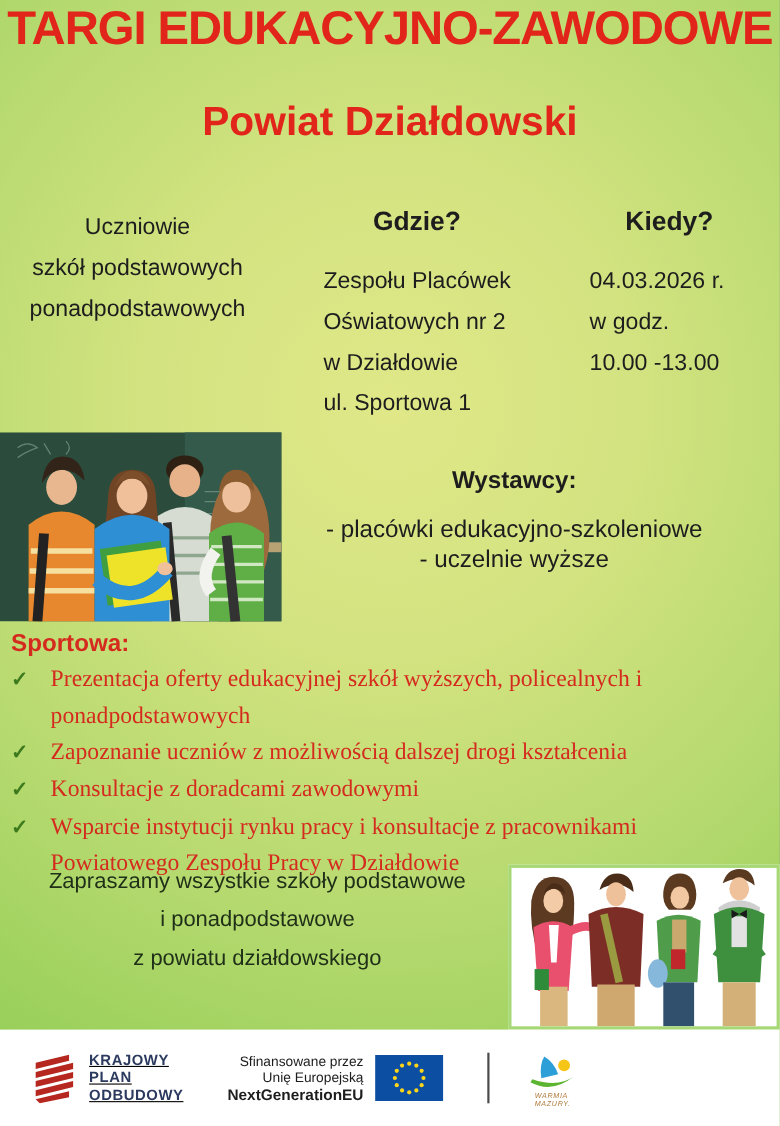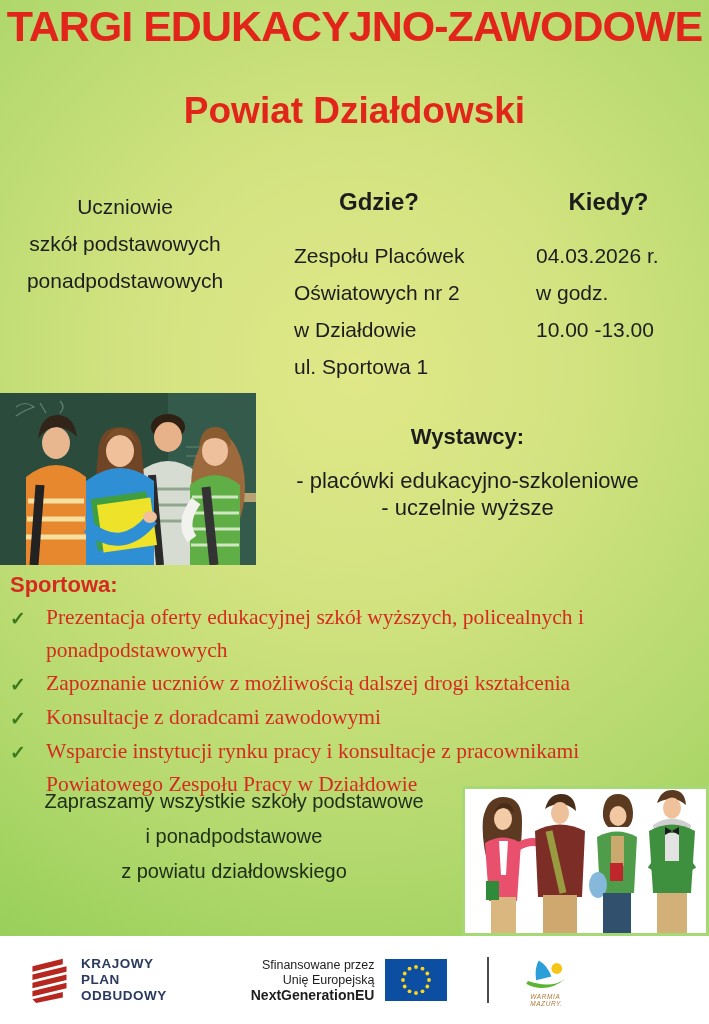--- a/index.html
+++ b/index.html
@@ -36,30 +36,30 @@
   .program-item{display:flex;font-size:21.5px;line-height:33px;}
   .check{color:#3c7a1d;flex:none;width:36px;font-size:19px;font-weight:bold;padding-top:1px;}
   .program-item-text{flex:1;padding-right:34px;font-family:Liberation Serif, serif;}
   .invitation{position:absolute;left:0;top:784px;width:468px;text-align:center;
     color:#203018;font-size:20px;line-height:35px;}
   .illustration{position:absolute;left:462px;top:786px;width:247px;height:150px;
     background:#fff;border:3px solid #a6d875;box-sizing:border-box;}
   .footer{position:absolute;left:0;bottom:0;width:709px;height:88px;background:#fff;
     display:flex;align-items:center;}
   .logo-group{display:flex;align-items:center;}
-  .kpo{margin-left:26px;gap:9px;}
+  .kpo{margin-left:26px;gap:9px;text-decoration:underline;}
   .kpo-text{color:#2b3a5e;font-weight:bold;font-size:13.5px;line-height:16px;letter-spacing:.5px;}
   .pl{margin-left:12px;gap:11px;}
   .pl-flag{width:66px;height:40px;border:1px solid #c6c6c6;box-sizing:border-box;}
   .pl-flag .w{height:50%;background:#fff;}
   .pl-flag .r{height:50%;background:#c02334;}
   .pl-text{font-size:14.5px;font-weight:bold;color:#3a3a3a;line-height:18px;}
   .eu{margin-left:40px;gap:11px;}
   .eu-text{text-align:right;font-size:12.5px;color:#1d1d1d;line-height:15px;}
-  .eu-text .bold{font-weight:bold;font-size:14px;margin-left:44px;}
+  .eu-text .bold{font-weight:bold;font-size:14px;}
   .divider{width:2px;height:46px;background:#4a4a4a;margin-left:40px;}
   .wm{margin-left:30px;display:flex;flex-direction:column;align-items:center;}
   .wm-text{font-size:6.5px;color:#b07a3a;font-style:italic;line-height:7.5px;letter-spacing:.6px;}
 </style>
 </head>
 <body>
 
 <div class="poster">
 
   <div class="title">TARGI EDUKACYJNO-ZAWODOWE</div>

